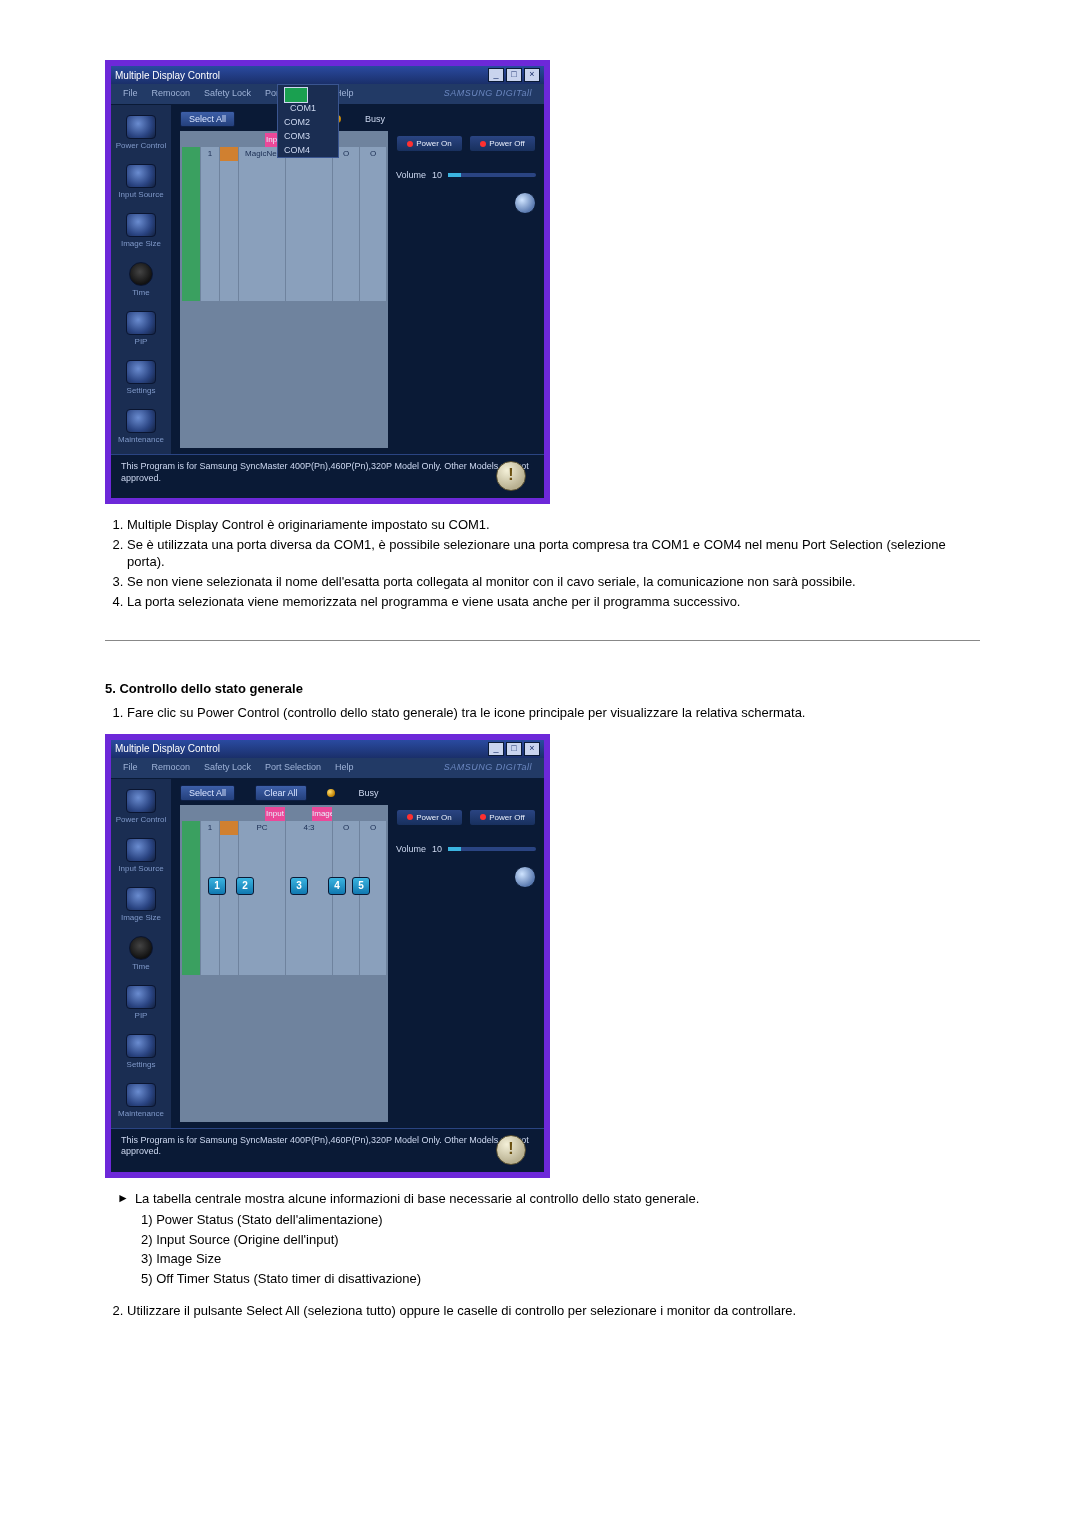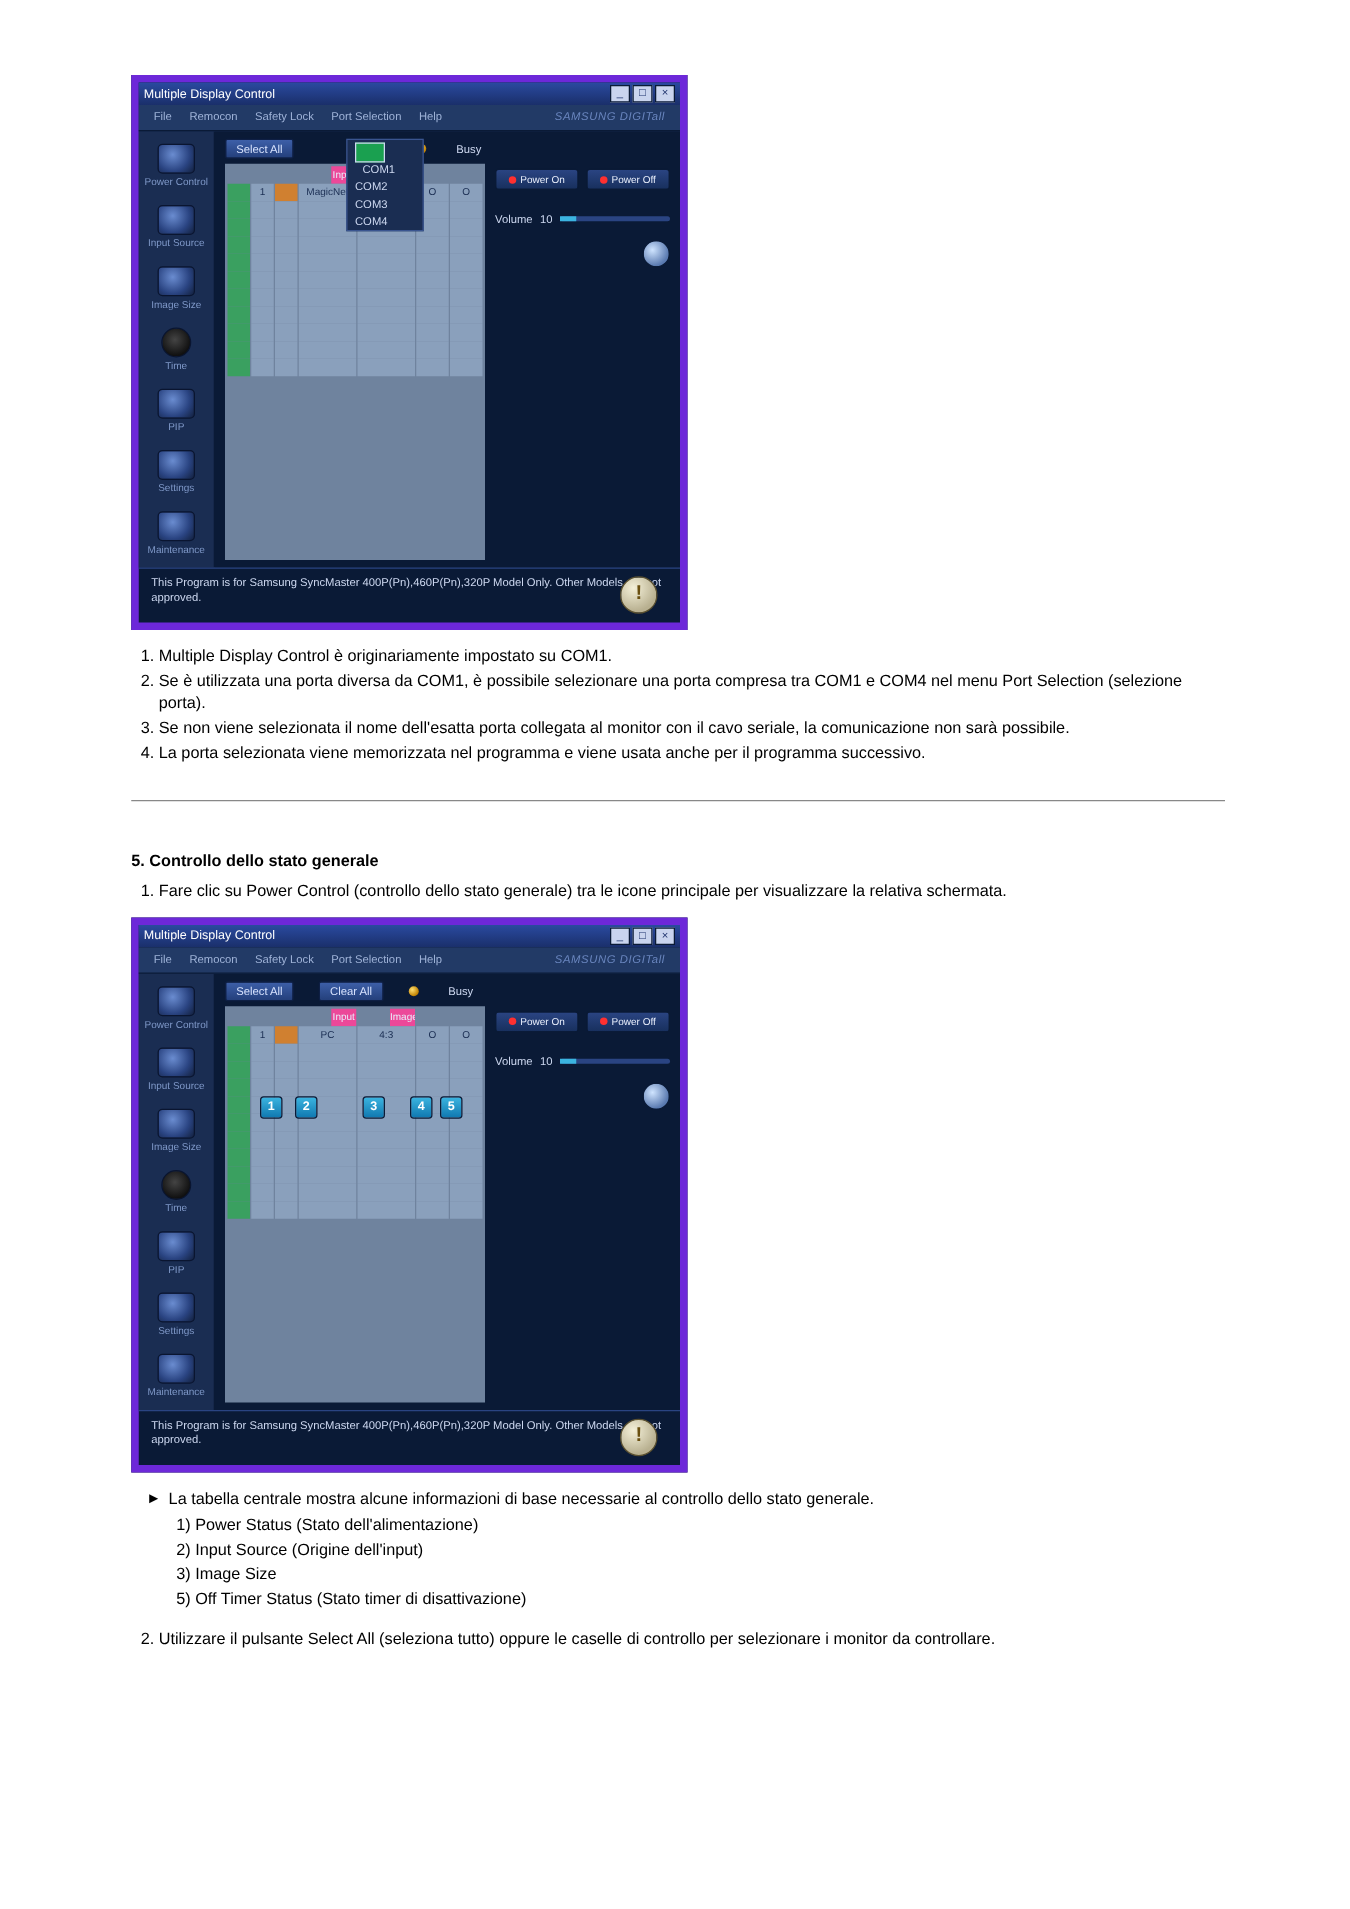--- a/index.html
+++ b/index.html
@@ -103,21 +103,21 @@
     padding: 2px 6px;
   }
   .menubar .brand {
     margin-left: auto;
     color: #6a86bf;
     letter-spacing: 0.5px;
     font-style: italic;
   }
   .port-drop {
     position: absolute;
-    top: 27px;
+    top: 0;
     left: 166px;
     width: 60px;
     background: #1a2d52;
     border: 1px solid #3a5590;
     z-index: 5;
     font-size: 9px;
     color: #cdd8f0;
   }
   .port-drop div {
     padding: 2px 6px;

